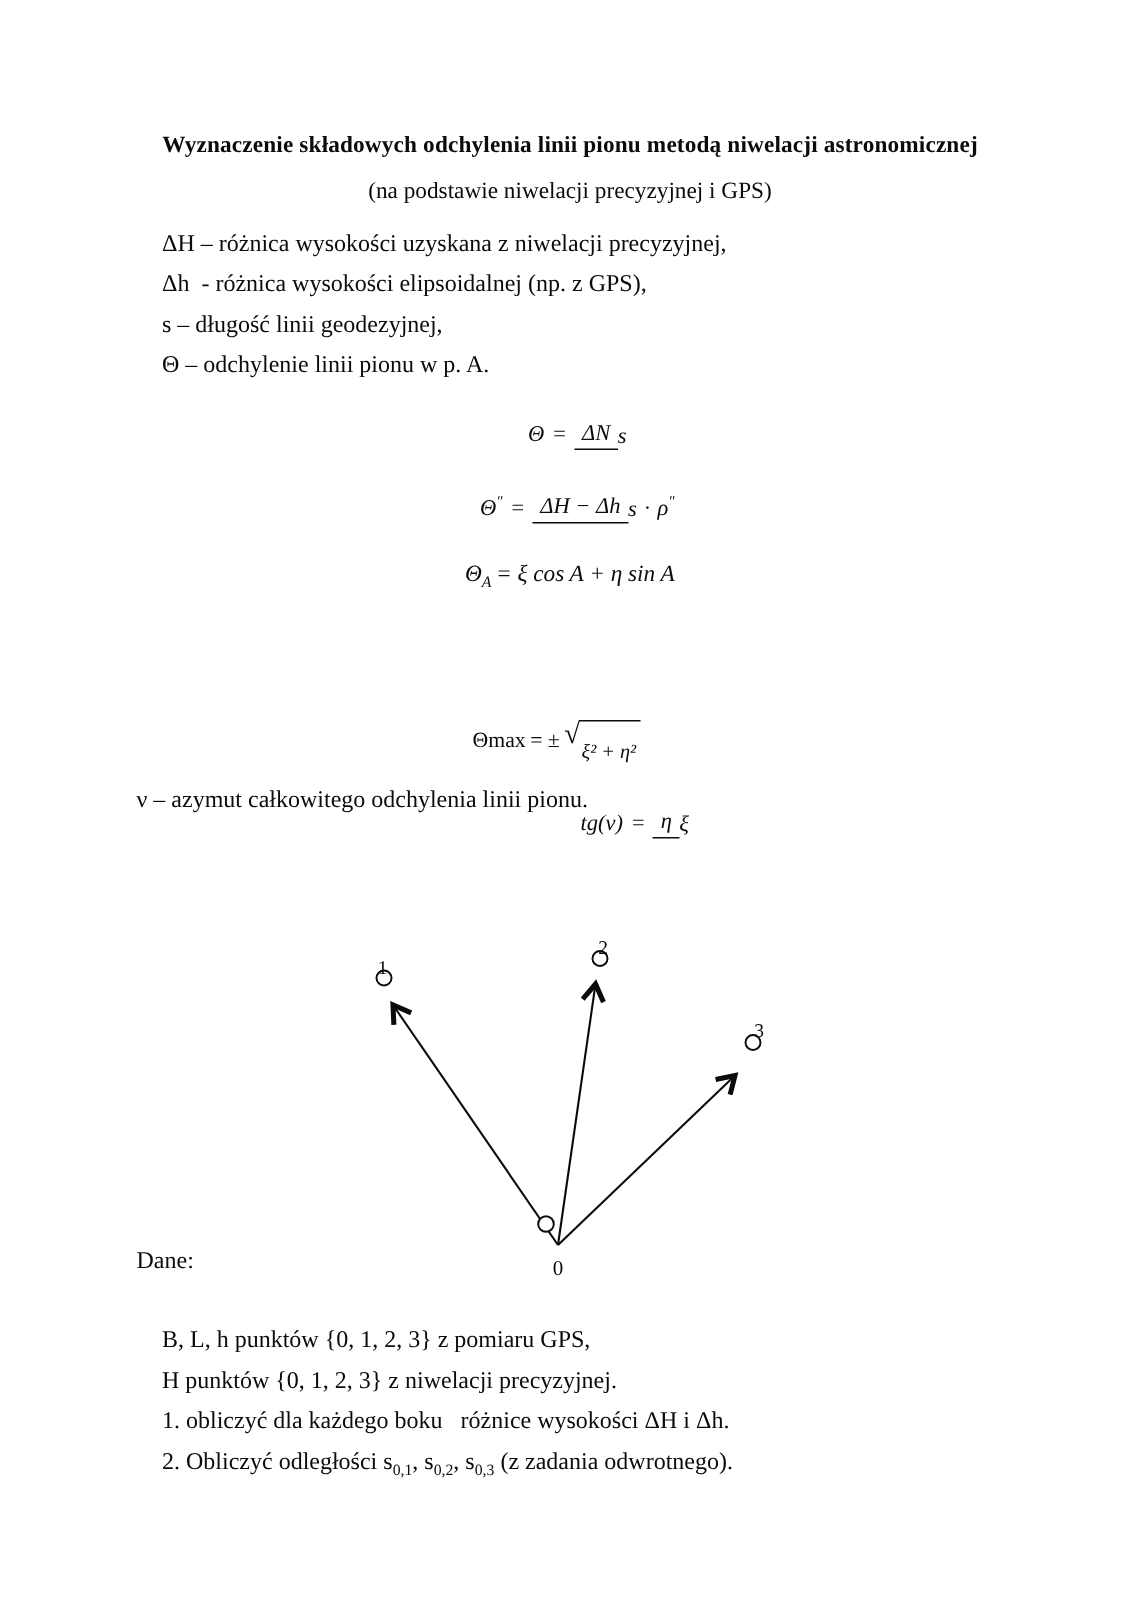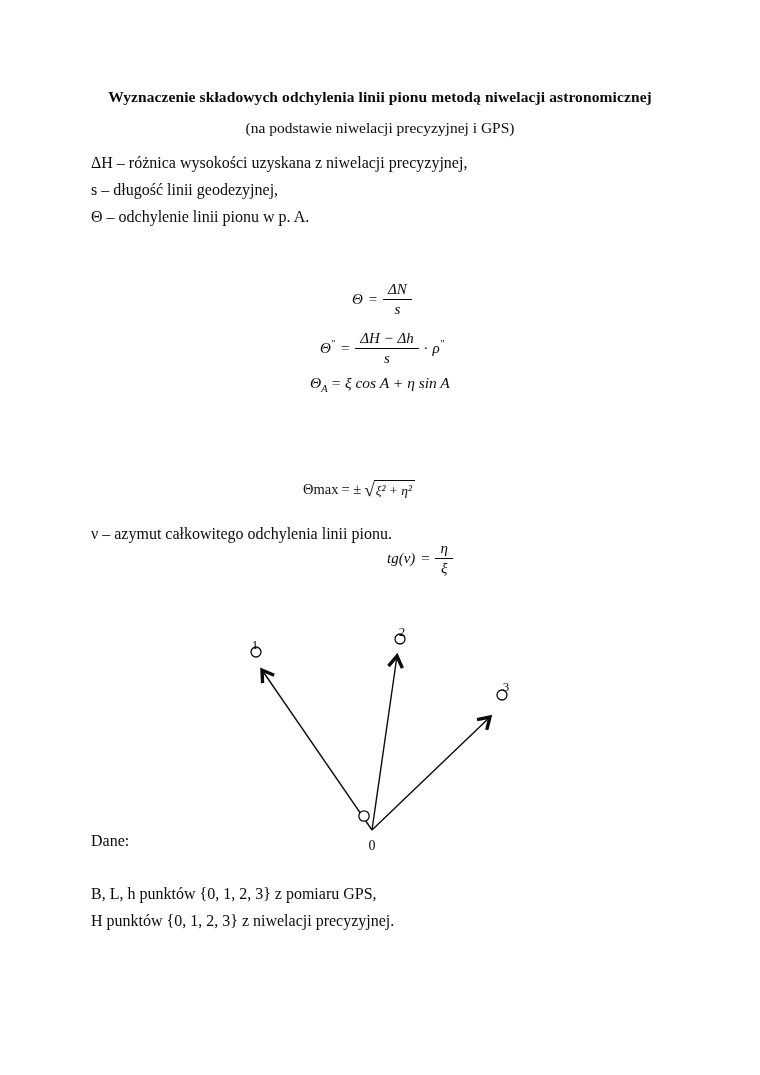--- a/index.html
+++ b/index.html
@@ -11,51 +11,52 @@
     color: #0b0b0b;
     font-family: "Liberation Serif", serif;
     overflow: hidden;
   }
   .abs { position: absolute; }
   .center { left: 0; width: 760px; text-align: center; }
   .title { font-weight: bold; font-size: 15.5px; letter-spacing: 0.1px; }
   .subtitle { font-size: 15.5px; }
   .line { font-size: 16px; white-space: pre-wrap; }
   .block { left: 91px; }
-  .block .line { line-height: 27px; }
+  .block .line { line-height: 27px; margin-left: 17px; }
   .formula {
     position: absolute;
     display: flex;
     align-items: center;
     gap: 5px;
     font-size: 15px;
     font-style: italic;
     white-space: pre;
   }
-  .frac { display: inline-flex; flex-direction: column; align-items: center; line-height: 1.15; }
+  .frac { display: inline-flex; flex-direction: row; align-items: center; line-height: 1.15; }
   .fnum { border-bottom: 1.2px solid #0b0b0b; padding: 0 5px 1px 5px; }
   .fden { padding-top: 1px; }
   sup { font-size: 10px; vertical-align: super; line-height: 0; }
   sub { font-size: 10.5px; vertical-align: sub; line-height: 0; }
   .upright { font-style: normal; }
   .sqrt-wrap { display: inline-flex; align-items: flex-start; }
   .sqrt-sym { font-style: normal; font-size: 19px; line-height: 1; margin-right: -1px; }
-  .radicand { border-top: 1.1px solid #0b0b0b; padding: 2px 3px 0 2px; font-size: 13.5px; }
+  .radicand { border-top: 1.1px solid #0b0b0b; padding: 12px 3px 0 2px; font-size: 13.5px; }
   svg text { font-family: "Liberation Serif", serif; fill: #0b0b0b; }
 </style>
 </head>
 <body>
 
 <div class="page">
 
   <div class="abs center title" style="top:88px;">Wyznaczenie składowych odchylenia linii pionu metodą niwelacji astronomicznej</div>
   <div class="abs center subtitle" style="top:119px;">(na podstawie niwelacji precyzyjnej i GPS)</div>
 
   <div class="abs block" style="top:149px;">
     <div class="line">ΔH – różnica wysokości uzyskana z niwelacji precyzyjnej,</div>
+    <div class="line">Δh  - różnica wysokości elipsoidalnej (np. z GPS),</div>
     <div class="line">s – długość linii geodezyjnej,</div>
     <div class="line">Θ – odchylenie linii pionu w p. A.</div>
   </div>
 
   <div class="formula" style="left:352px; top:281px;">
     <span>Θ</span>
     <span>=</span>
     <span class="frac">
       <span class="fnum">ΔN</span>
       <span class="fden">s</span>
@@ -72,21 +73,21 @@
     <span>·</span>
     <span><span>ρ</span><sup>″</sup></span>
   </div>
 
   <div class="formula" style="left:310px; top:374px; font-size:15.5px; gap:3px;">
     <span><span>Θ</span><sub>A</sub></span>
     <span>= ξ cos A + η sin A</span>
   </div>
 
 
-  <div class="formula" style="left:303px; top:480px; font-size:14.5px; gap:3px;">
+  <div class="formula" style="left:315px; top:480px; font-size:14.5px; gap:3px;">
     <span class="upright">Θmax</span>
     <span class="upright">= ±</span>
     <span class="sqrt-wrap">
       <span class="sqrt-sym">√</span>
       <span class="radicand">ξ² + η²</span>
     </span>
   </div>
 
   <div class="abs block line" style="top:509px;margin-top:16px;">ν – azymut całkowitego odchylenia linii pionu.</div>
 
@@ -117,14 +118,18 @@
     <text x="276" y="79" font-size="13" text-anchor="middle">3</text>
     <text x="142" y="238" font-size="14" text-anchor="middle">0</text>
   </svg>
 
   <div class="abs block line" style="top:832px;">Dane:</div>
   <div class="abs block" style="top:880px;">
     <div class="line">B, L, h punktów {0, 1, 2, 3} z pomiaru GPS,</div>
     <div class="line">H punktów {0, 1, 2, 3} z niwelacji precyzyjnej.</div>
   </div>
 
+  <div class="abs block" style="top:934px;">
+    <div class="line">1. obliczyć dla każdego boku   różnice wysokości ΔH i Δh.</div>
+    <div class="line"><span>2. Obliczyć odległości s</span><sub>0,1</sub><span>, s</span><sub>0,2</sub><span>, s</span><sub>0,3</sub><span> (z zadania odwrotnego).</span></div>
+  </div>
 
 </div>
 
 </body></html>

